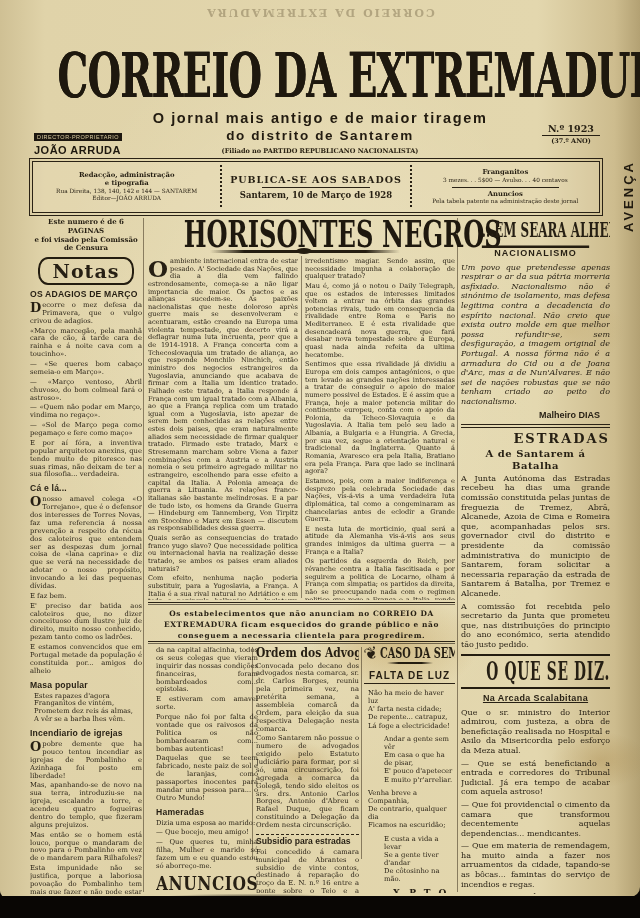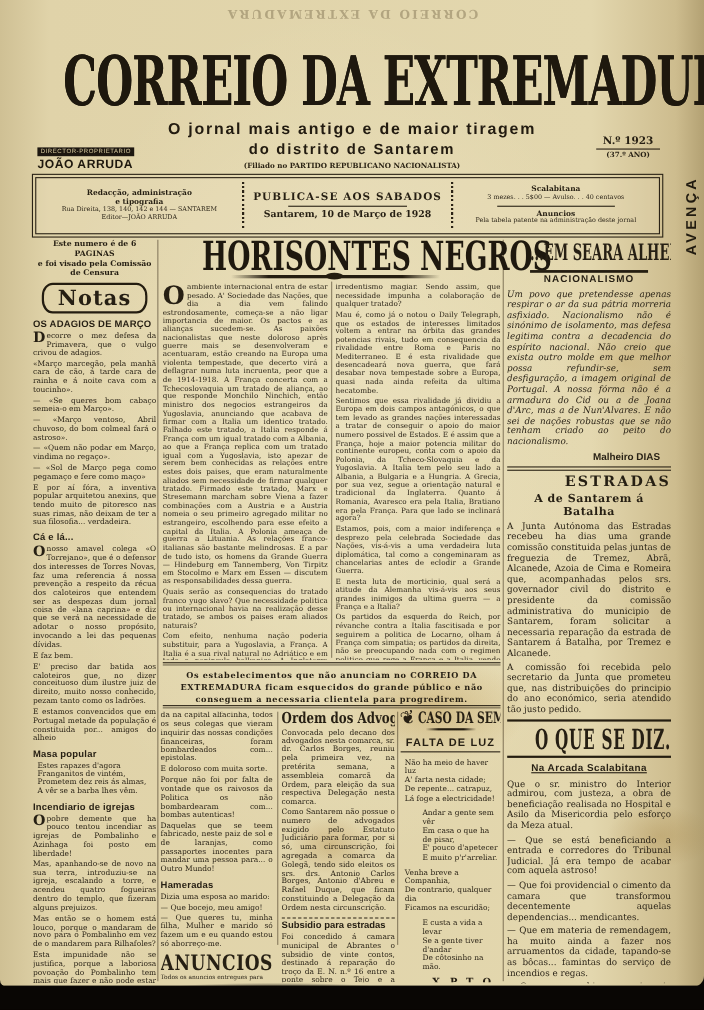--- a/index.html
+++ b/index.html
@@ -70,21 +70,21 @@
   .main-swash{position:absolute;left:210px;top:250px;width:190px;height:3px;
       background:linear-gradient(90deg,transparent,#241d10 18%,#241d10 82%,transparent);}
   .main-swash::after{content:"";position:absolute;left:86px;top:-2px;width:16px;height:6px;
       background:#241d10;border-radius:50%;}
   .ca{left:148px;top:258px;width:150px;height:342px;font-size:6.6px;line-height:1.16;}
   .cb{left:305px;top:258px;width:150px;height:342px;font-size:6.6px;line-height:1.16;}
   .nrule{position:absolute;left:148px;width:307px;height:1px;background:#2a2215;box-shadow:0 2px 0 rgba(42,34,21,.6);}
   .notice{position:absolute;left:150px;top:608px;width:303px;text-align:center;
       font-weight:bold;font-size:7.4px;line-height:1.5;letter-spacing:.6px;}
   
-  .c2b{left:146px;top:647px;width:102px;height:246px;font-size:6.8px;line-height:1.16;}
+  .c2b{left:156px;top:647px;width:102px;height:246px;font-size:6.8px;line-height:1.16;}
   .c3b{left:256px;top:645px;width:103px;height:248px;font-size:6.8px;line-height:1.16;}
   .c4b{left:364px;top:645px;width:91px;height:248px;font-size:6.8px;line-height:1.2;}
   .h-ordem{font-weight:bold;font-size:12.5px;white-space:nowrap;transform:scale(.86,1.1);
       transform-origin:left top;margin:0 0 3px;}
   .h-sub9{font-family:"Liberation Sans",sans-serif;font-weight:bold;font-size:8.6px;
       border-top:1px dashed #2a2215;padding-top:2px;margin:4px 0 2px;}
   .anuncios{margin-top:4px;overflow:hidden;}
   .anuncios .big{float:left;font-weight:bold;font-size:15.5px;letter-spacing:.5px;
       transform:scaleY(1.25);transform-origin:left center;margin-right:3px;line-height:18px;}
   .anuncios .small{font-size:5.4px;line-height:1.25;text-align:justify;}
@@ -154,21 +154,21 @@
         <div class="ib-s6">Editor—JOÃO ARRUDA</div>
       </div>
       <div class="ib-div"></div>
       <div class="ib-cell">
         <div class="ib-pub">PUBLICA-SE AOS SABADOS</div>
         <div class="ib-midrule"></div>
         <div class="ib-date">Santarem, 10 de Março de 1928</div>
       </div>
       <div class="ib-div"></div>
       <div class="ib-cell">
-        <div class="ib-b7">Scalabitana</div>
+        <div class="ib-b7">Franganitos</div>
         <div class="ib-s6">3 mezes. . .  5$00   —   Avulso. . .  40 centavos</div>
         <div class="ib-midrule"></div>
         <div class="ib-b7">Anuncios</div>
         <div class="ib-s6">Pela tabela patente na administração deste jornal</div>
       </div>
     </div>
 
     <div class="vrule" style="left:143px;top:218px;height:674px;"></div>
     <div class="vrule" style="left:301px;top:256px;height:342px;"></div>
     <div class="vrule" style="left:457px;top:218px;height:674px;"></div>
@@ -224,21 +224,21 @@
       <p>Os partidos da esquerda do Reich, por révanche contra a Italia fascitisada e por seguirem a politica de Locarno, olham á França com simpatia; os partidos da direita, não se preocupando nada com o regimen politico que rege a França e a Italia, vendo na aliança franco-yugoslava um véto contra a união austro-alemã, vão abertamente pela Italia.</p>
 
     </div>
 
     <div class="nrule" style="top:602px;"></div>
     <div class="notice">Os estabelecimentos que não anunciam no CORREIO DA EXTREMADURA ficam esquecidos do grande público e não conseguem a necessaria clientela para progredirem.</div>
     <div class="nrule" style="top:641px;"></div>
 
     <div class="col c2b">
       <p>da na capital alfacinha, todos os seus colegas que vieram inquirir das nossas condições financeiras, foram bombardeados com... epistolas.</p>
-      <p>E doloroso com muita sorte.</p>
+      <p>E estiveram com amavel sorte.</p>
       <p>Porque não foi por falta de vontade que os raivosos da Politica os não bombardearam com... bombas autenticas!</p>
       <p>Daquelas que se teem fabricado, neste paiz de sol e de laranjas, como passaportes inocentes para mandar uma pessoa para... o Outro Mundo!</p>
       <div class="h-sans">Hameradas</div>
       <p>Dizia uma esposa ao marido:</p>
       <p>— Que bocejo, meu amigo!</p>
       <p>— Que queres tu, minha filha, Mulher e marido só fazem um e eu quando estou só aborreço-me.</p>
       <div class="anuncios">
         <span class="big">ANUNCIOS</span>
         <span class="small">Todos os anuncios entregues para publicação devem indicar o numero de edições, serão contados e pagos no acto da apresentação.</span>
       </div>

